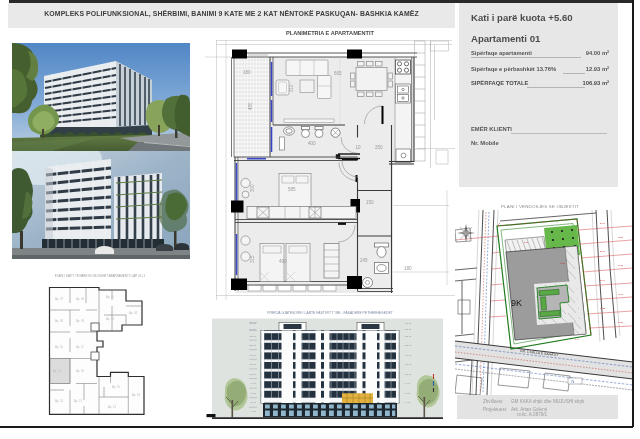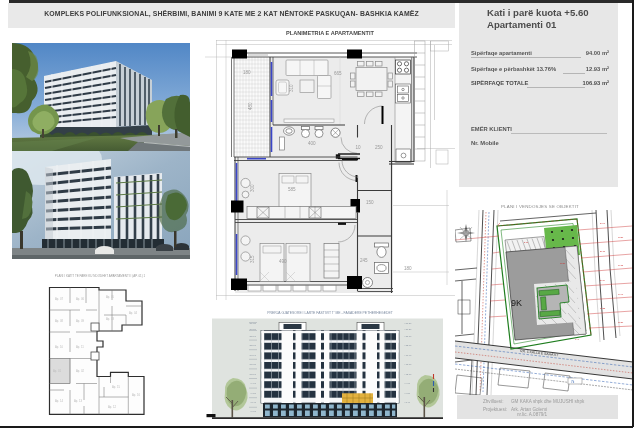--- a/index.html
+++ b/index.html
@@ -729,21 +729,21 @@
       <text x="112" y="388">Ap. 15</text>
         <text x="132" y="396">Ap. 16</text>
       <text x="108" y="408">Ap. 12</text>
     </g>
 
     <rect x="206.5" y="414" width="9" height="3.2" fill="#111"></rect>
   </svg>
 
   <div class="abs" style="left:459px;top:0;width:159px;height:187px;background:#e7e7e7;"></div>
 
-  <div class="abs" style="left:471px;top:7px;width:140px;font-size:9.6px;font-weight:bold;color:#4c4c4c;line-height:12px;margin-left:16px;">Kati i parë kuota +5.60<br>Apartamenti 01</div>
+  <div class="abs" style="left:471px;top:7px;width:140px;font-size:9.6px;font-weight:bold;color:#4c4c4c;line-height:21px;">Kati i parë kuota +5.60<br>Apartamenti 01</div>
 
   <div class="abs" style="left:471px;top:50px;width:138px;font-size:5.8px;font-weight:bold;color:#555;">Sipërfaqe apartamenti<span style="position:absolute;right:0;">94.00 m²</span></div>
   <div class="abs" style="left:471px;top:57px;width:110px;border-bottom:0.7px solid #b5b5b5;"></div>
 
   <div class="abs" style="left:471px;top:66px;width:138px;font-size:5.8px;font-weight:bold;color:#555;">Sipërfaqe e përbashkët 13.76%<span style="position:absolute;right:0;">12.93 m²</span></div>
   <div class="abs" style="left:563px;top:73px;width:22px;border-bottom:0.7px solid #b5b5b5;"></div>
 
   <div class="abs" style="left:471px;top:80px;width:138px;font-size:5.8px;font-weight:bold;color:#4a4a4a;">SIPËRFAQE TOTALE<span style="position:absolute;right:0;">106.93 m²</span></div>
   <div class="abs" style="left:527px;top:87px;width:58px;border-bottom:0.7px solid #b5b5b5;"></div>
 

